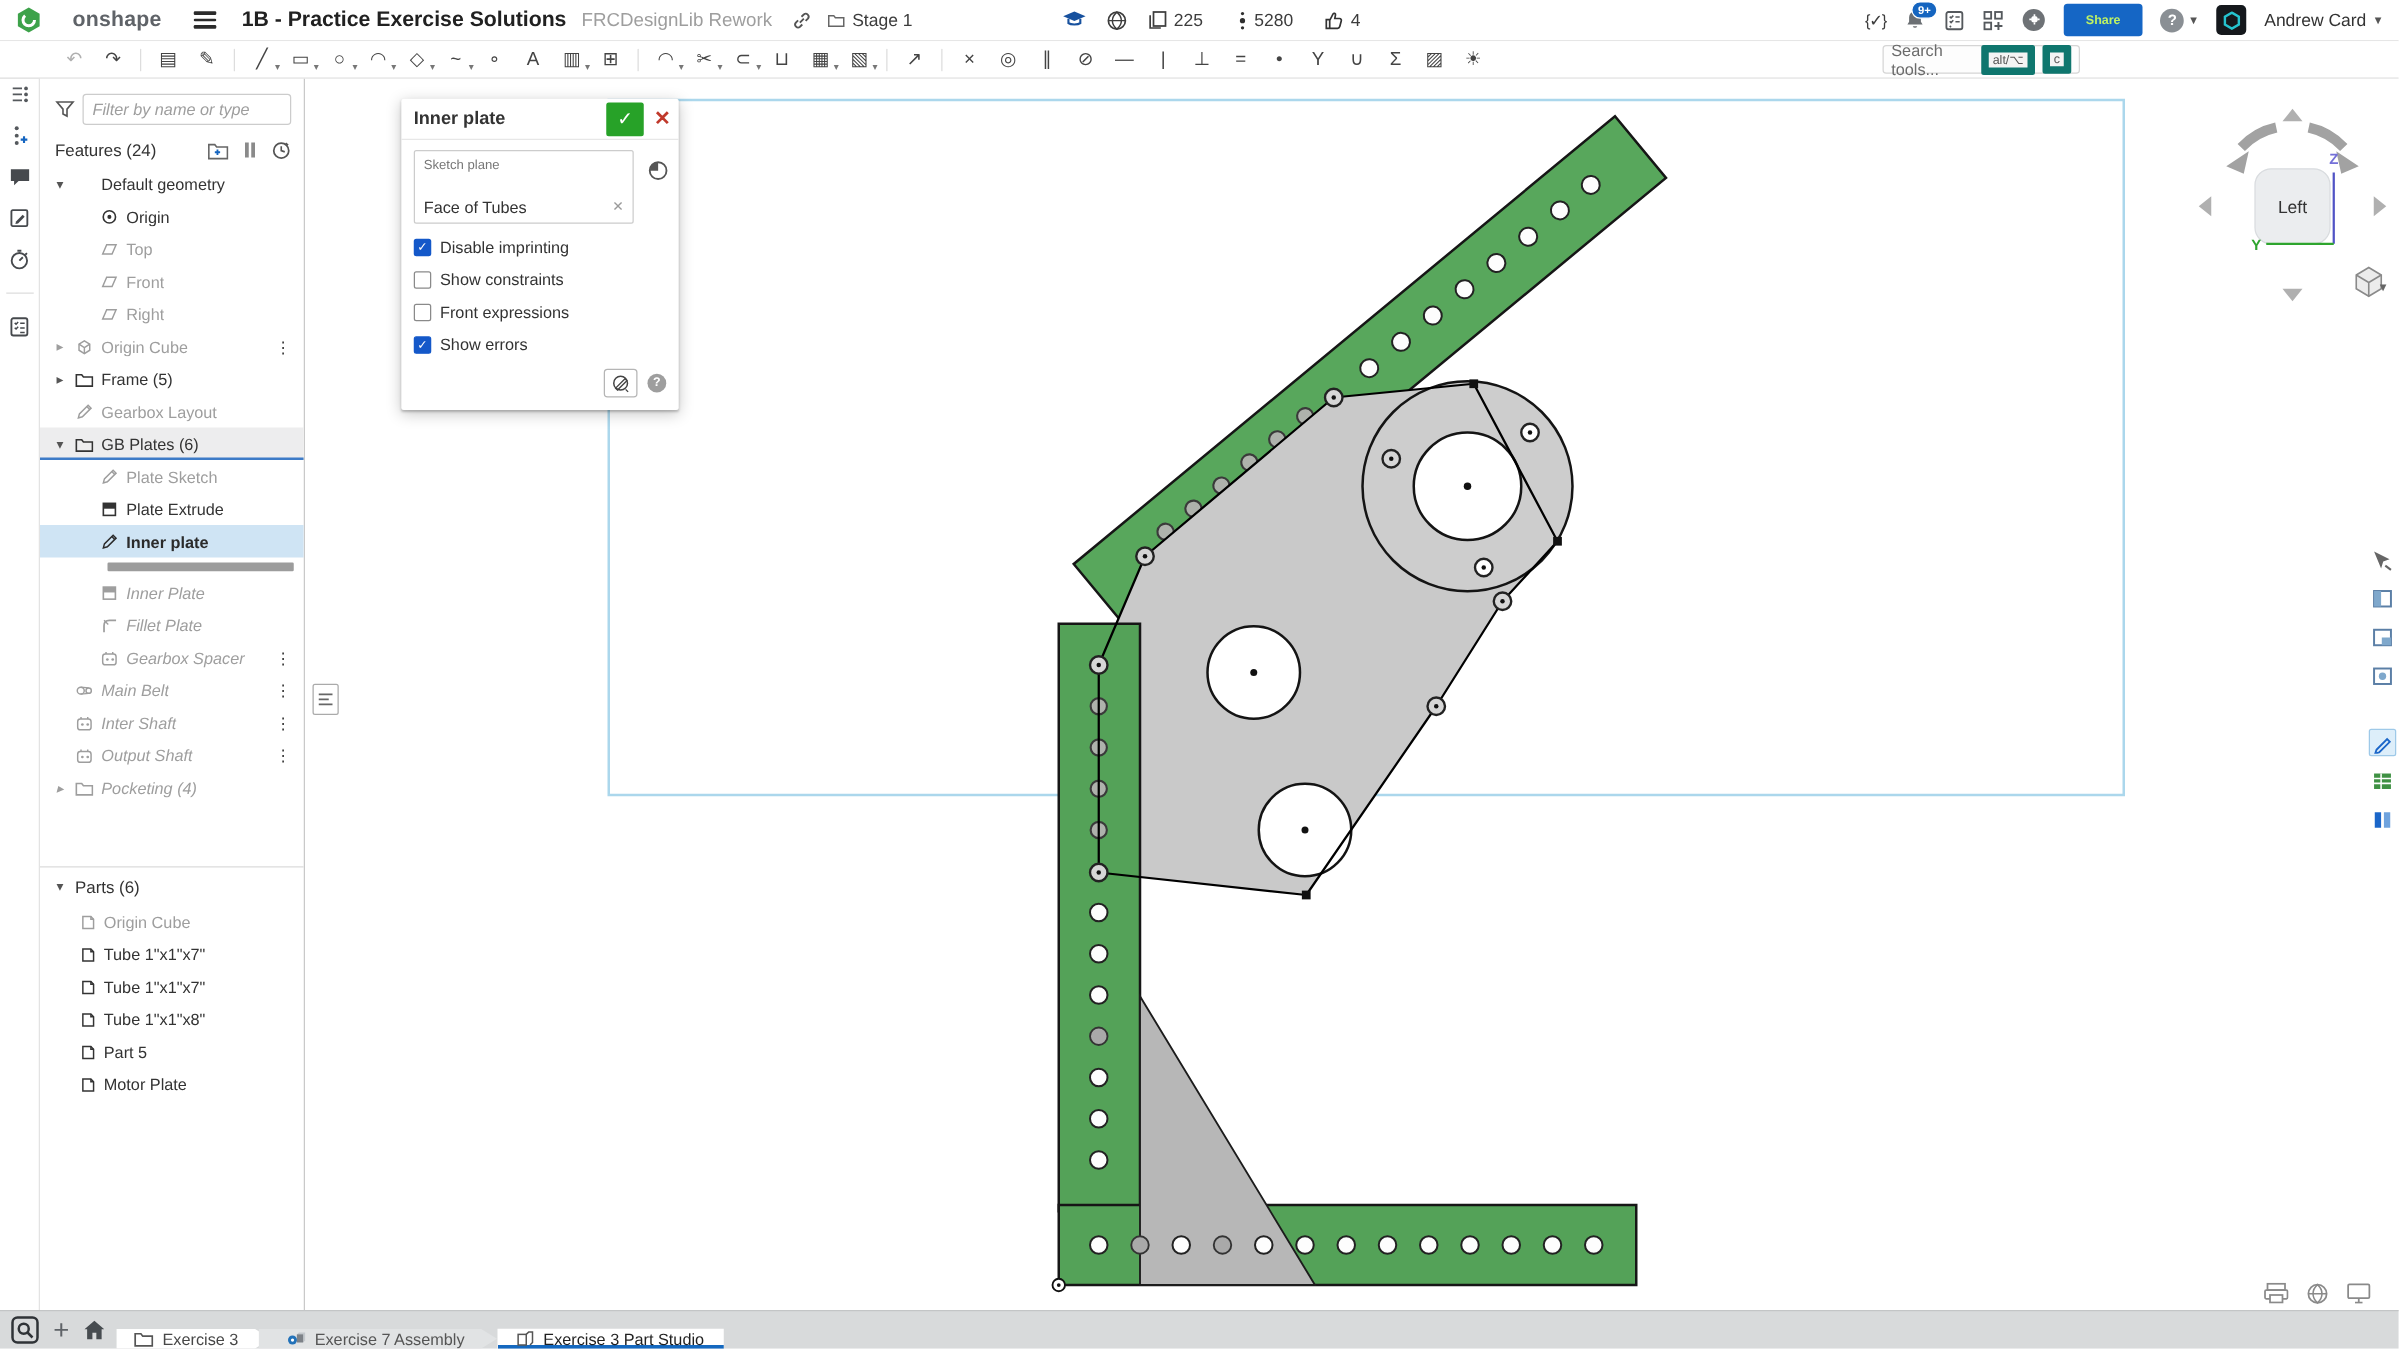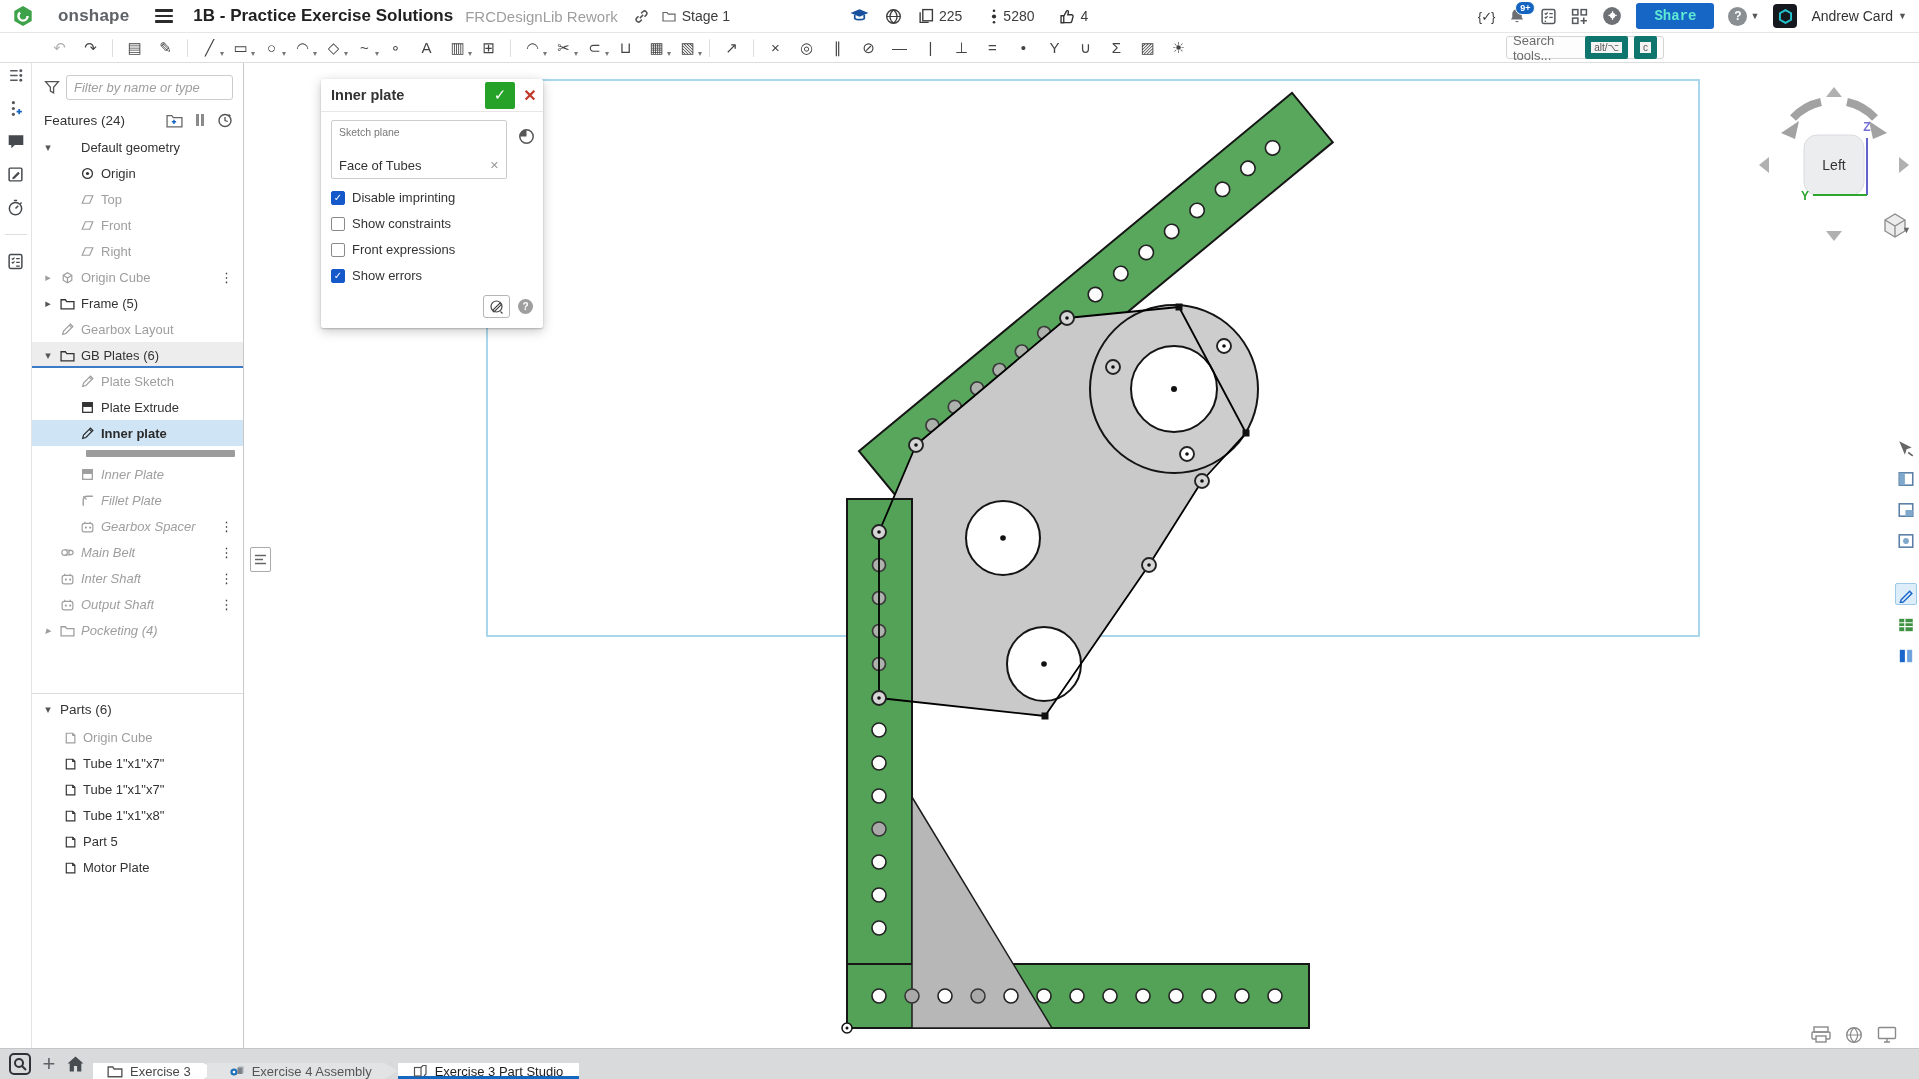--- a/index.html
+++ b/index.html
@@ -10,21 +10,21 @@
   .topbar{height:33px;display:flex;align-items:center;padding:0 12px;border-bottom:1px solid #e6e6e6;background:#fff;white-space:nowrap}
   .logo{display:flex;align-items:center;gap:24px}
   .wordmark{font-size:17px;font-weight:600;color:#5f6368;letter-spacing:.2px}
   .hamburger{margin-left:26px;width:18px;cursor:pointer}
   .hamburger i{display:block;height:2.5px;background:#2b2b2b;margin:3px 0;border-radius:1px}
   .doc-title{margin-left:20px;font-size:17px;font-weight:700;color:#212121}
   .doc-sub{margin-left:12px;font-size:15px;color:#9e9e9e}
   .tb-ico{margin-left:16px;display:flex;align-items:center;gap:5px;color:#3c3c3c;font-size:14px}
   .tb-right{margin-left:auto;display:flex;align-items:center;gap:14px}
   .badge{position:absolute;top:-6px;right:-9px;background:#1565c0;color:#fff;font-size:9px;font-weight:700;border-radius:7px;padding:1px 4px;border:1px solid #fff}
-  .share-btn{background:#1566c5;color:#5eead4;border:none;border-radius:3px;height:26px;padding:0 18px;font-size:14px;font-weight:600;font-family:Liberation Mono, monospace;cursor:pointer}
+  .share-btn{background:#1566c5;color:#bef264;border:none;border-radius:3px;height:26px;padding:0 18px;font-size:10px;font-weight:600;font-family:Liberation Sans, sans-serif;cursor:pointer}
   .avatar{width:24px;height:24px;border-radius:4px;background:#15181c;display:flex;align-items:center;justify-content:center}
   .caret-s{font-size:9px;color:#555}
   .brace-ico{font-size:13px;color:#3c3c3c;letter-spacing:-1px}
   .helpc{width:19px;height:19px;border-radius:50%;background:#8a8f94;color:#fff;font-size:12px;font-weight:700;display:flex;align-items:center;justify-content:center}
   .username{font-size:14px;color:#333}
   
   .toolbar{height:30px;display:flex;align-items:center;border-bottom:1px solid #ddd;padding-left:44px;background:#fff}
   .tbtn{width:31px;height:26px;display:flex;align-items:center;justify-content:center;position:relative;border-radius:2px;cursor:pointer;color:#444}
   .tbtn .g{font-size:15px;line-height:1}
   .tbtn[data-dim="true"] .g{color:#b0b0b0}
@@ -1002,21 +1002,21 @@
   <div class="tab" data-name="tab-exercise-3" data-icon="folder" data-active="false">
       <svg class="tic" data-name="tab-type-icon">
           <use href="#folder"></use>
         </svg>
       <span data-name="tab-label">Exercise 3</span>
     </div>
       <div class="tab" data-name="tab-exercise-3-assembly" data-icon="assembly" data-active="false">
       <svg class="tic" data-name="tab-type-icon">
           <use href="#assembly"></use>
         </svg>
-      <span data-name="tab-label">Exercise 4 Assembly</span>
+      <span data-name="tab-label">Exercise 7 Assembly</span>
     </div>
       <div class="tab" data-name="tab-exercise-3-part-studio" data-icon="partstudio" data-active="true">
       <svg class="tic" data-name="tab-type-icon">
           <use href="#partstudio"></use>
         </svg>
       <span data-name="tab-label">Exercise 3 Part Studio</span>
     </div>
     </div>
 </div>
 

